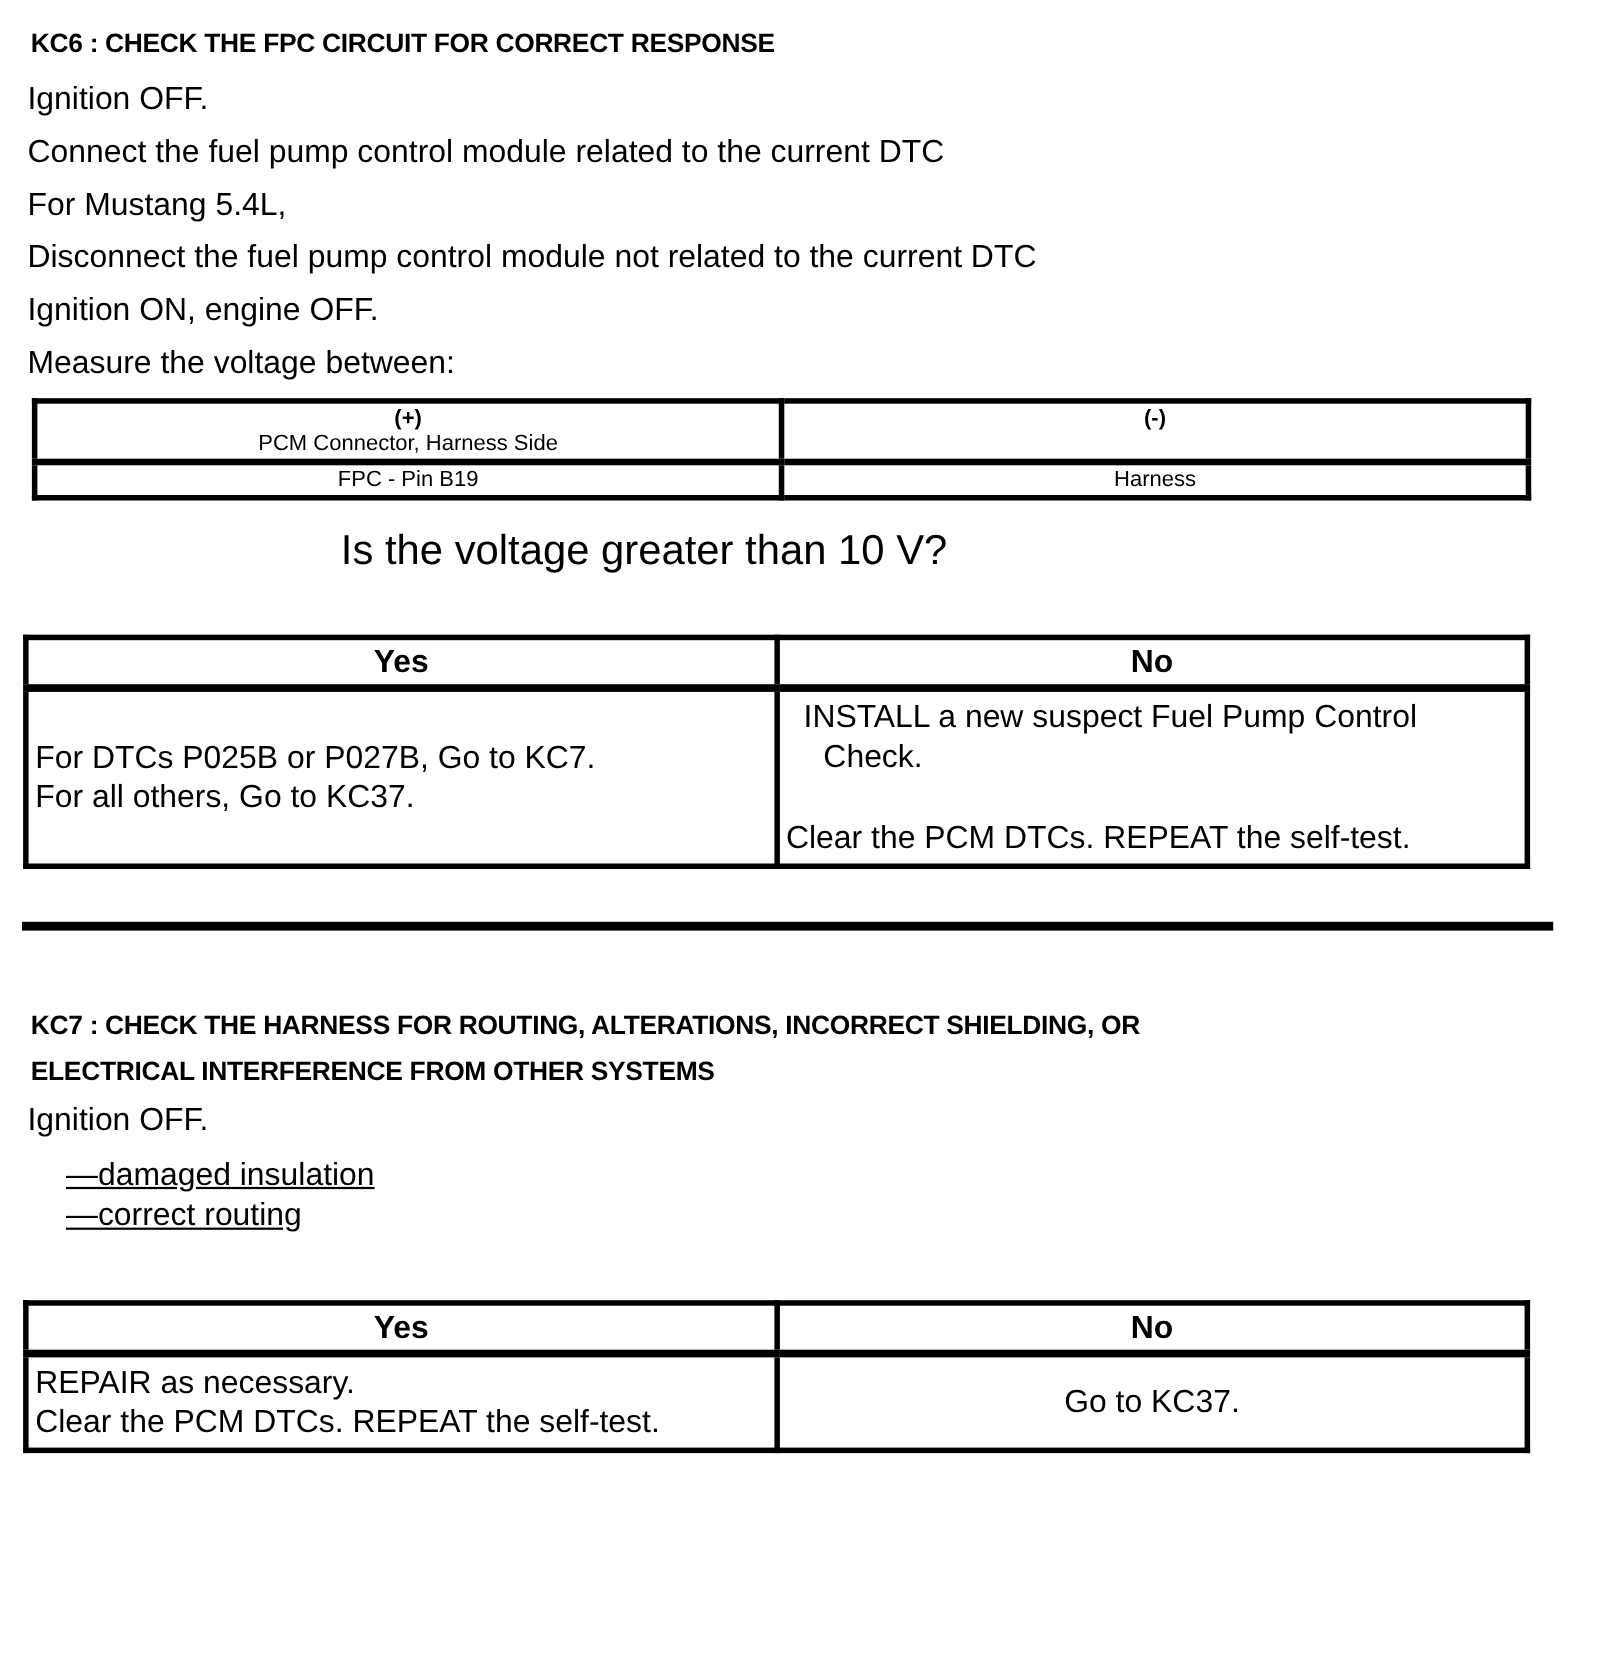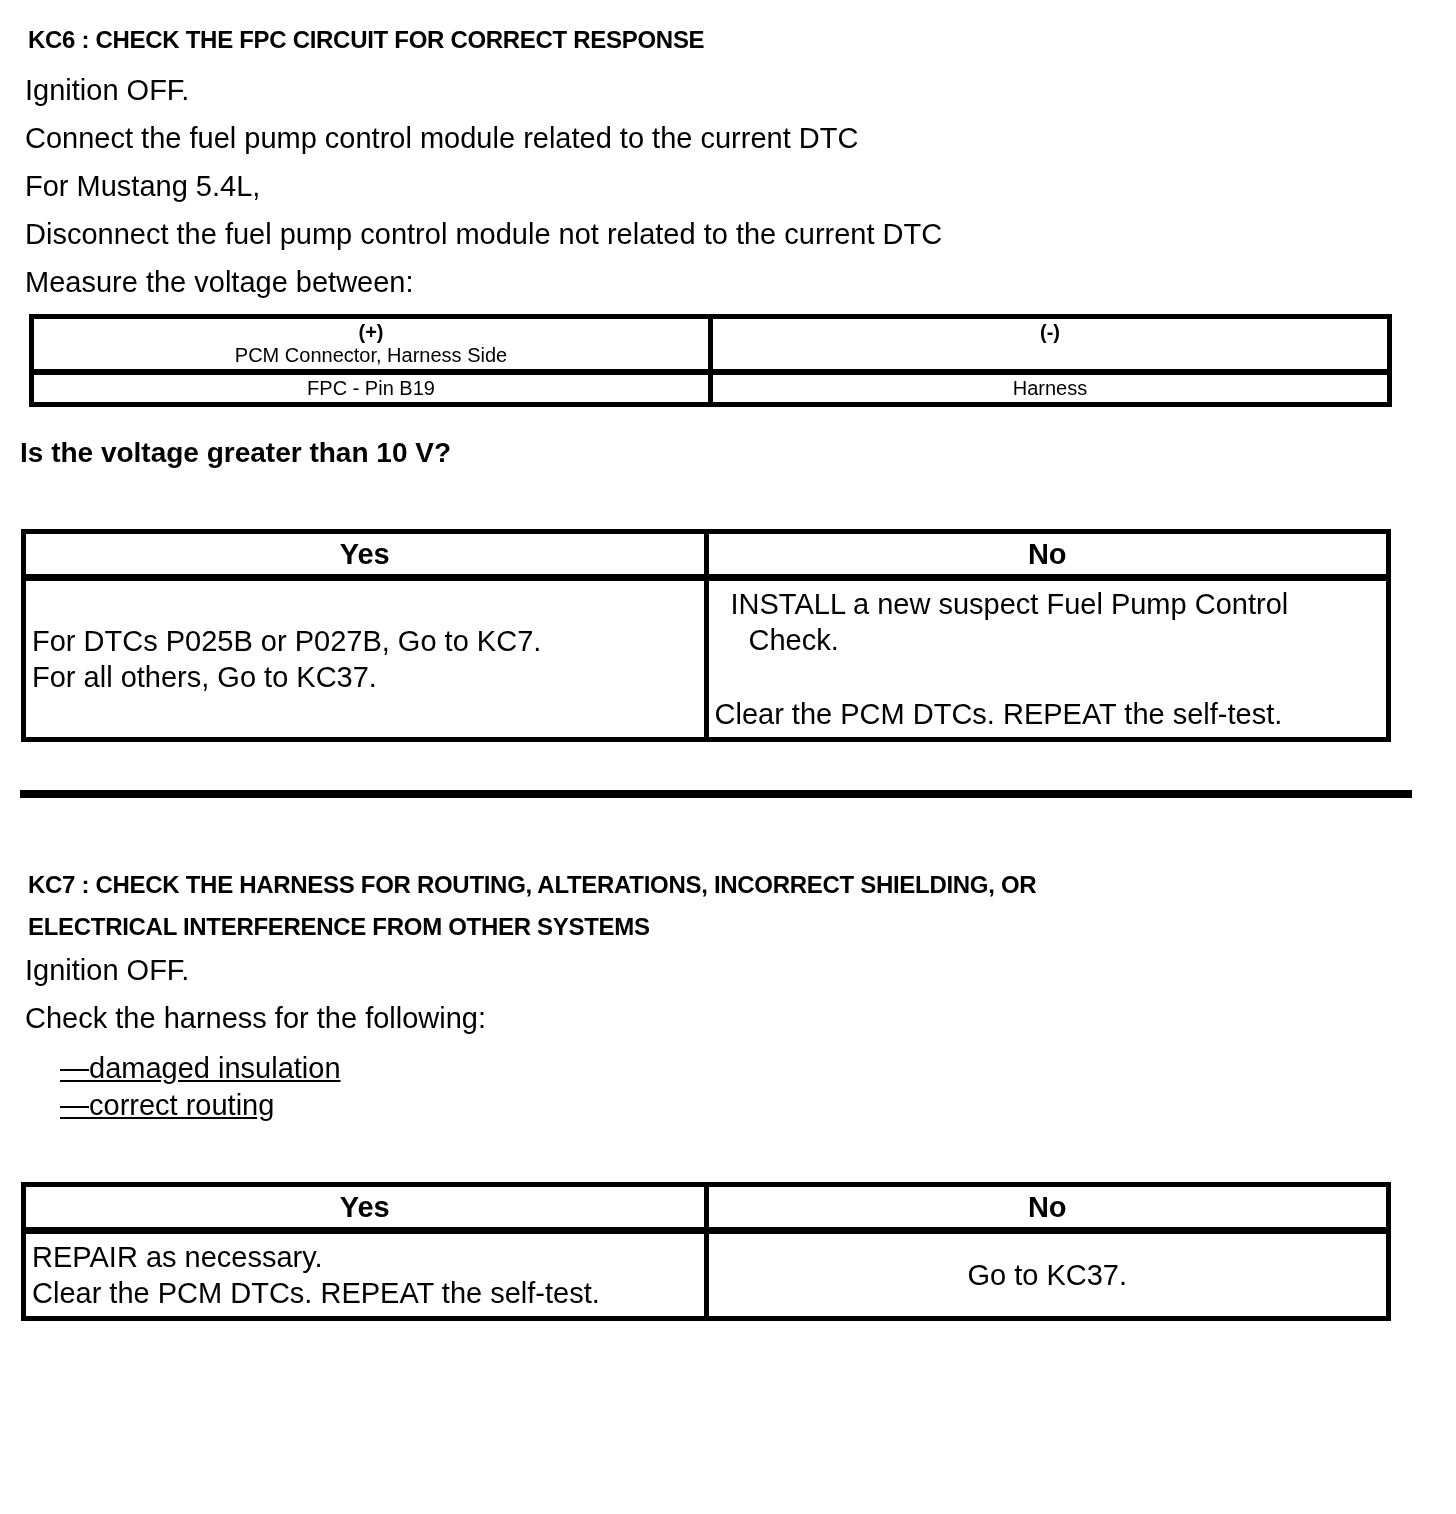--- a/index.html
+++ b/index.html
@@ -46,24 +46,25 @@
   .dash-item {
     font-size: 29px;
     line-height: 37px;
     margin: 0;
     padding-left: 35px;
   }
   .checklist { margin: 6px 0 8px 0; text-decoration: underline; }
 
   
   .question {
-    font-weight: bold;
-    font-size: 28px;
+    font-weight: normal;
+    font-size: 38px;
     line-height: 32px;
     margin: 30px 0 0 -5px;
+    text-align: center;
   }
 
   
   table { border-collapse: collapse; }
   .measure-table {
     margin: 6px 0 0 4px;
     width: 1363px;
     table-layout: fixed;
   }
   .measure-table th, .measure-table td {
@@ -123,20 +124,21 @@
 
 <div class="page">
 
   <section>
     <h2 class="step-title">KC6 : CHECK THE FPC CIRCUIT FOR CORRECT RESPONSE</h2>
 
     <p class="body-line">Ignition OFF.</p>
     <p class="body-line">Connect the fuel pump control module related to the current DTC</p>
     <p class="body-line">For Mustang 5.4L,</p>
     <p class="body-line">Disconnect the fuel pump control module not related to the current DTC</p>
+    <p class="body-line">Ignition ON, engine OFF.</p>
     <p class="body-line pre-table">Measure the voltage between:</p>
 
     <table class="measure-table">
       <tbody>
           <tr>
         <th>
           <div class="sym">(+)</div>
           <div>PCM Connector, Harness Side</div>
         </th>
         <th>
@@ -172,21 +174,20 @@
     </tbody>
       </table>
   </section>
 
   <hr class="divider divider-1">
 
   <section>
     <h2 class="step-title kc7-title">KC7 : CHECK THE HARNESS FOR ROUTING, ALTERATIONS, INCORRECT SHIELDING, OR ELECTRICAL INTERFERENCE FROM OTHER SYSTEMS</h2>
 
     <p class="body-line">Ignition OFF.</p>
-    <p class="body-line">Check the harness for the following:</p>
 
     <div class="checklist">
       <div class="dash-item">—damaged insulation</div>
       <div class="dash-item">—correct routing</div>
     </div>
 
 
     <table class="decision-table kc7-table">
       <tbody>
           <tr>

